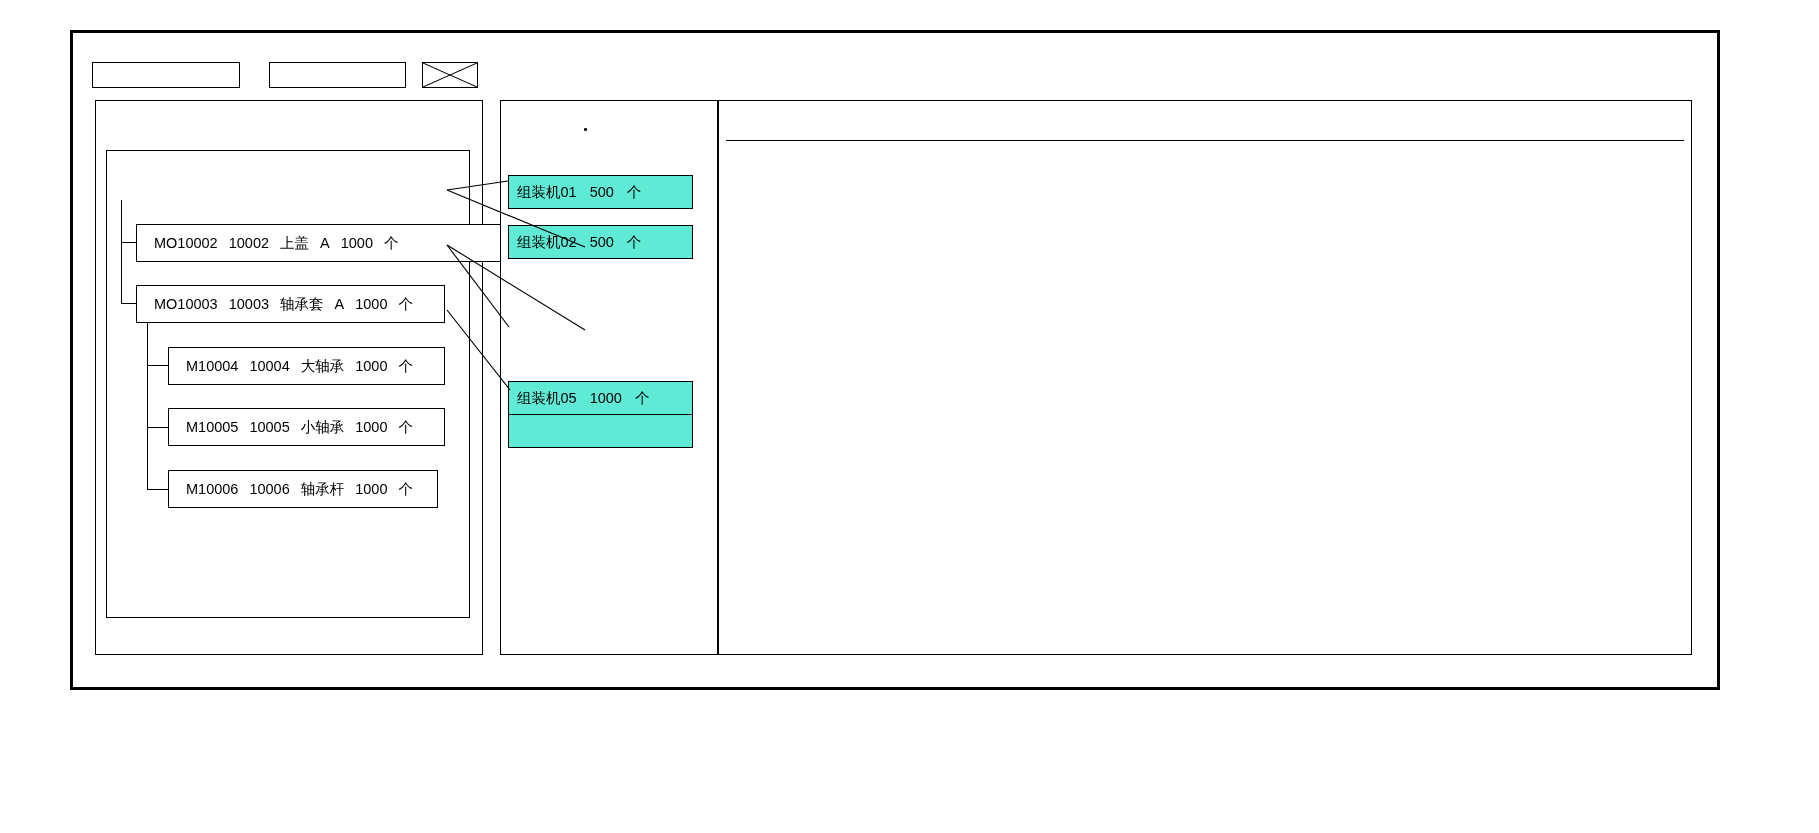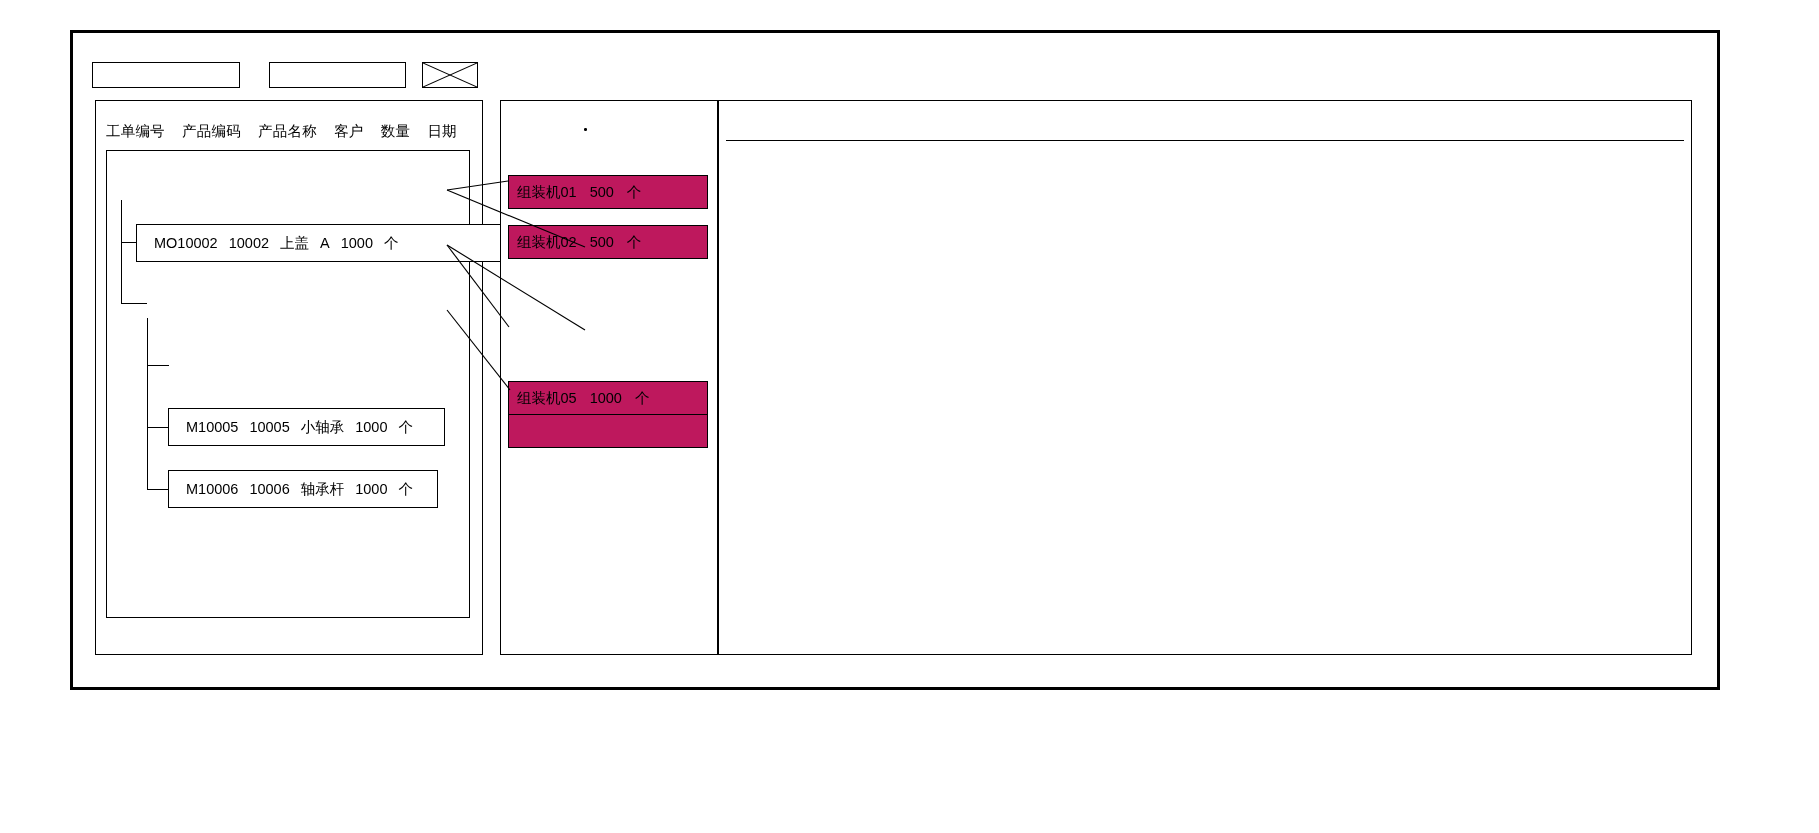--- a/index.html
+++ b/index.html
@@ -36,22 +36,22 @@
   .tree-row .cells em{font-style:normal;margin-right:11px;}
   .tree-row .cells em:last-child{margin-right:0;}
 
   
   .elbow{position:absolute;border-left:1.2px solid #000;box-sizing:border-box;}
   .elbow.with-tick{border-bottom:1.2px solid #000;}
 
   
   #mid-panel{left:500px;top:100px;width:218px;height:555px;}
   .mid-dot{position:absolute;left:584px;top:128px;width:2.5px;height:2.5px;background:#000;border-radius:50%;}
-  .mach-box{position:absolute;border:1.3px solid #000;background:#be185d;box-sizing:border-box;
-    display:flex;align-items:center;font-size:14.5px;white-space:nowrap;height:34px;left:508px;width:200px;}
+  .mach-box{position:absolute;border:1.3px solid #000;background:#5eead4;box-sizing:border-box;
+    display:flex;align-items:center;font-size:14.5px;white-space:nowrap;height:34px;left:508px;width:185px;}
   .mach-box .cells{padding-left:8px;}
   .mach-box .cells em{font-style:normal;margin-right:13px;}
   .mach-box .cells em:last-child{margin-right:0;}
 
   
   #right-panel{left:718px;top:100px;width:974px;height:555px;}
   #right-header-rule{position:absolute;left:726px;top:140px;width:958px;height:0;border-top:1.3px solid #000;}
 
   
   #link-layer{position:absolute;left:0;top:0;width:1819px;height:833px;pointer-events:none;}
@@ -69,45 +69,47 @@
     <div class="tb-box" id="tb-image-ph">
       <svg viewBox="0 0 56 26" preserveAspectRatio="none" aria-hidden="true">
         <line x1="0" y1="0" x2="56" y2="26" stroke="#000" stroke-width="1.1"></line>
         <line x1="56" y1="0" x2="0" y2="26" stroke="#000" stroke-width="1.1"></line>
       </svg>
     </div>
   </div>
 
   <div class="panel" id="left-panel"></div>
 
-  <div class="col-headers">
-    <span>工单编号</span>
-    <span>产品编码</span>
-    <span>产品名称</span>
-    <span>客户</span>
-    <span>数量</span>
-    <span>日期</span>
-  </div>
 
   <div class="panel" id="tree-container"></div>
 
   <div class="elbow with-tick" style="left:121px;top:200px;width:26px;height:43px;"></div>
   <div class="elbow with-tick" style="left:121px;top:200px;width:26px;height:104px;"></div>
   <div class="elbow with-tick" style="left:147px;top:318px;width:22px;height:48px;"></div>
   <div class="elbow with-tick" style="left:147px;top:318px;width:22px;height:110px;"></div>
   <div class="elbow with-tick" style="left:147px;top:318px;width:22px;height:172px;"></div>
 
 
   <div class="tree-row" style="left:136px;top:224px;width:368px;">
     <span class="cells">
       <em>MO10002</em><em>10002</em><em>上盖</em><em>A</em><em>1000</em><em>个</em>
     </span>
   </div>
 
+  <div class="tree-row" style="left:136px;top:285px;width:309px;">
+    <span class="cells">
+      <em>MO10003</em><em>10003</em><em>轴承套</em><em>A</em><em>1000</em><em>个</em>
+    </span>
+  </div>
 
+  <div class="tree-row" style="left:168px;top:347px;width:277px;">
+    <span class="cells">
+      <em>M10004</em><em>10004</em><em>大轴承</em><em>1000</em><em>个</em>
+    </span>
+  </div>
 
   <div class="tree-row" style="left:168px;top:408px;width:277px;text-align:center;">
     <span class="cells">
       <em>M10005</em><em>10005</em><em>小轴承</em><em>1000</em><em>个</em>
     </span>
   </div>
 
   <div class="tree-row" style="left:168px;top:470px;width:270px;">
     <span class="cells">
       <em>M10006</em><em>10006</em><em>轴承杆</em><em>1000</em><em>个</em>

